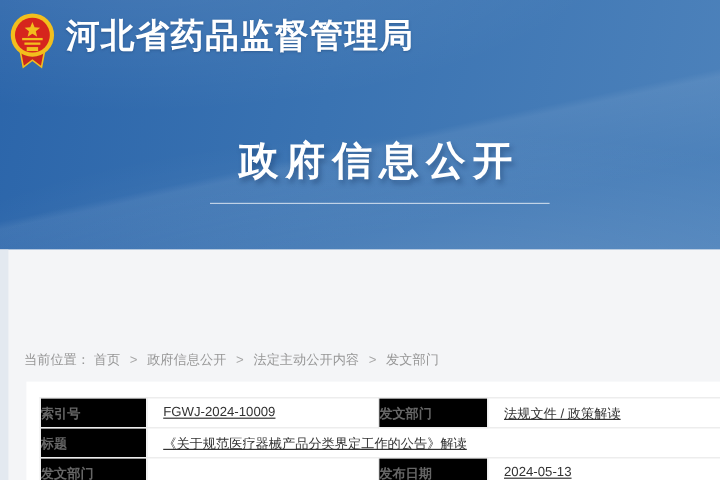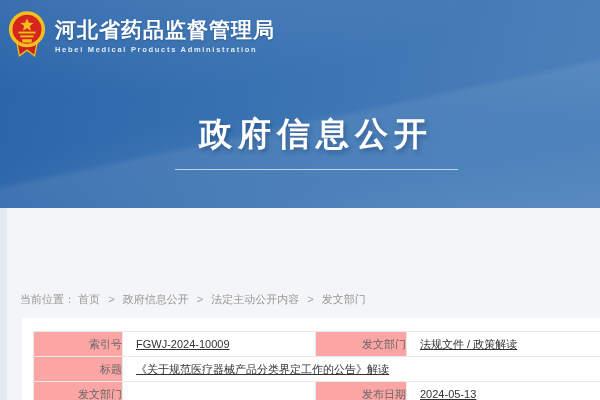--- a/index.html
+++ b/index.html
@@ -19,21 +19,21 @@
       linear-gradient(168deg, rgba(255,255,255,0) 55%, rgba(255,255,255,0.07) 57%, rgba(255,255,255,0) 78%),
       linear-gradient(102deg,#2b65aa 0%, #3a73b2 45%, #4d82bb 100%);
     overflow:hidden;
   }
   .brand {
     position:absolute; left:8px; top:10px;
     display:flex; align-items:flex-start; cursor:pointer;
   }
   .brand-text { margin-left:9px; padding-top:9px; }
   .org-zh {
-    color:#ffffff; font-size:21px; font-weight:bold; letter-spacing:1px;
+    color:#ffffff; font-size:28px; font-weight:bold; letter-spacing:1px;
     text-shadow:0 1px 2px rgba(20,50,90,0.35); line-height:22px;
   }
   .org-en {
     color:#e3edf9; font-size:7.5px; letter-spacing:1.7px; margin-top:4px;
     font-weight:bold;
   }
   .banner-title {
     position:absolute; left:0; right:0; top:112px; text-align:center;
     padding-left:32px;
     color:#ffffff; font-size:33px; font-weight:bold; letter-spacing:6px;
@@ -82,42 +82,41 @@
 
   table.doc-table {
     position:absolute; left:11px; top:13px;
     border-collapse:collapse; table-layout:fixed; width:614px;
     font-size:11px;
   }
   .doc-table th, .doc-table td {
     border:1px solid #e9e9e9; height:25px; overflow:hidden; white-space:nowrap;
   }
   .doc-table th {
-    background:#fca5a5; color:#666; font-weight:normal; text-align:right;
+    background:#000000; color:#666; font-weight:bold; text-align:left;
   }
   .doc-table td { color:#333; padding-left:13px; text-align:left;text-decoration:underline; }
 </style>
 </head>
 <body>
 
 <div class="header">
 
   <div class="brand">
     <svg width="38" height="48" viewBox="0 0 40 50">
       <path d="M8 27 L12 48 L20 42 L28 48 L32 27 Z" fill="#c8251f" stroke="#f2bf1d" stroke-width="1.4"></path>
       <circle cx="20" cy="20" r="19" fill="#f2bf1d"></circle>
       <circle cx="20" cy="20" r="15.3" fill="#d6251d"></circle>
       <polygon points="20,8.5 21.9,13.2 26.8,13.5 23,16.7 24.2,21.5 20,18.9 15.8,21.5 17,16.7 13.2,13.5 18.1,13.2" fill="#f2bf1d"></polygon>
       <rect x="11" y="22.5" width="18" height="2" fill="#f2bf1d"></rect>
       <rect x="13" y="26.5" width="14" height="2" fill="#f2bf1d"></rect>
       <rect x="15" y="30.5" width="10" height="3.5" fill="#f2bf1d"></rect>
     </svg>
     <div class="brand-text">
       <div class="org-zh">河北省药品监督管理局</div>
-      <div class="org-en">Hebei Medical Products Administration</div>
     </div>
   </div>
 
   <div class="banner-title">政府信息公开</div>
   <div class="banner-underline"></div>
 </div>
 
 <div class="lower">
   <div class="left-strip"></div>
 

